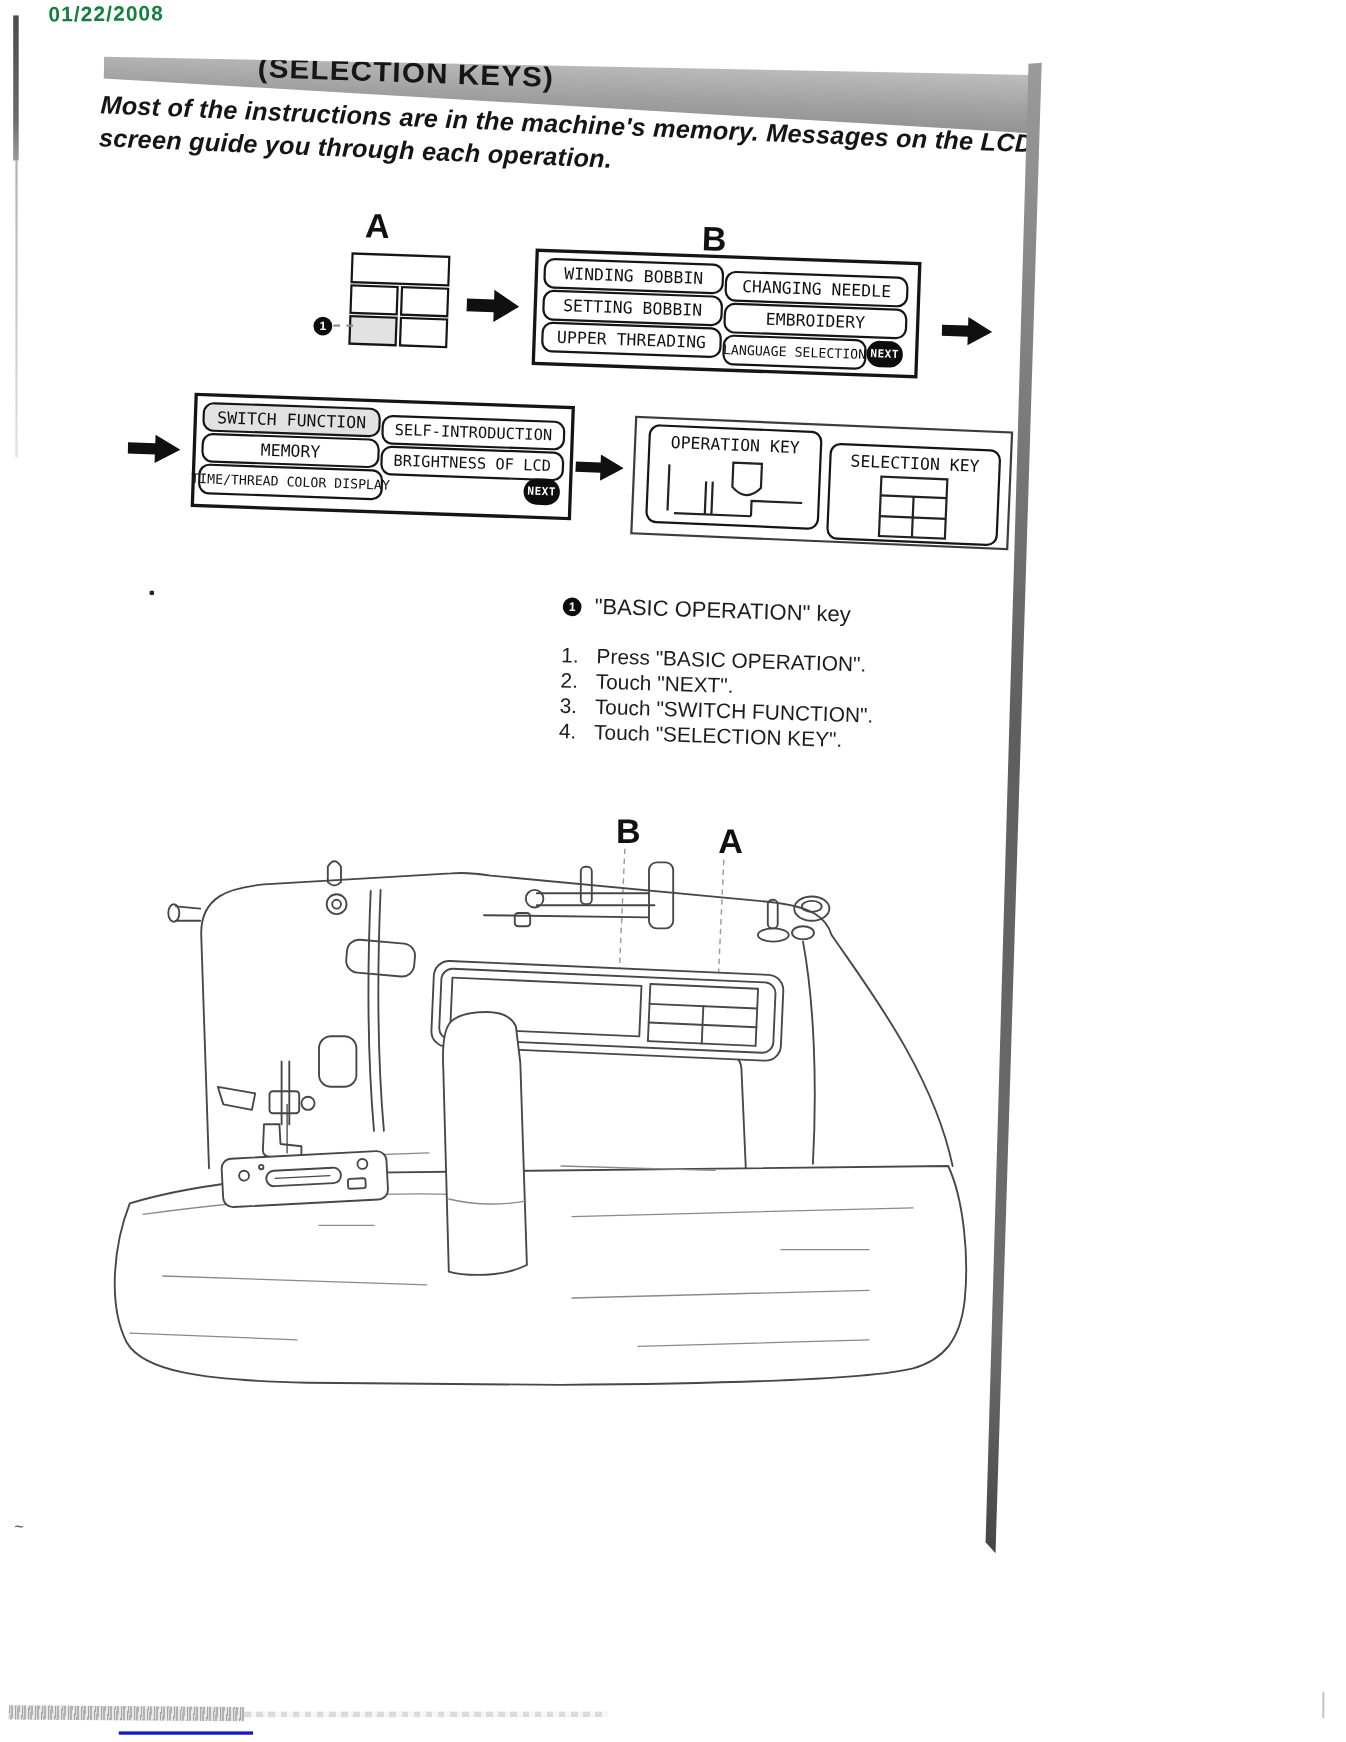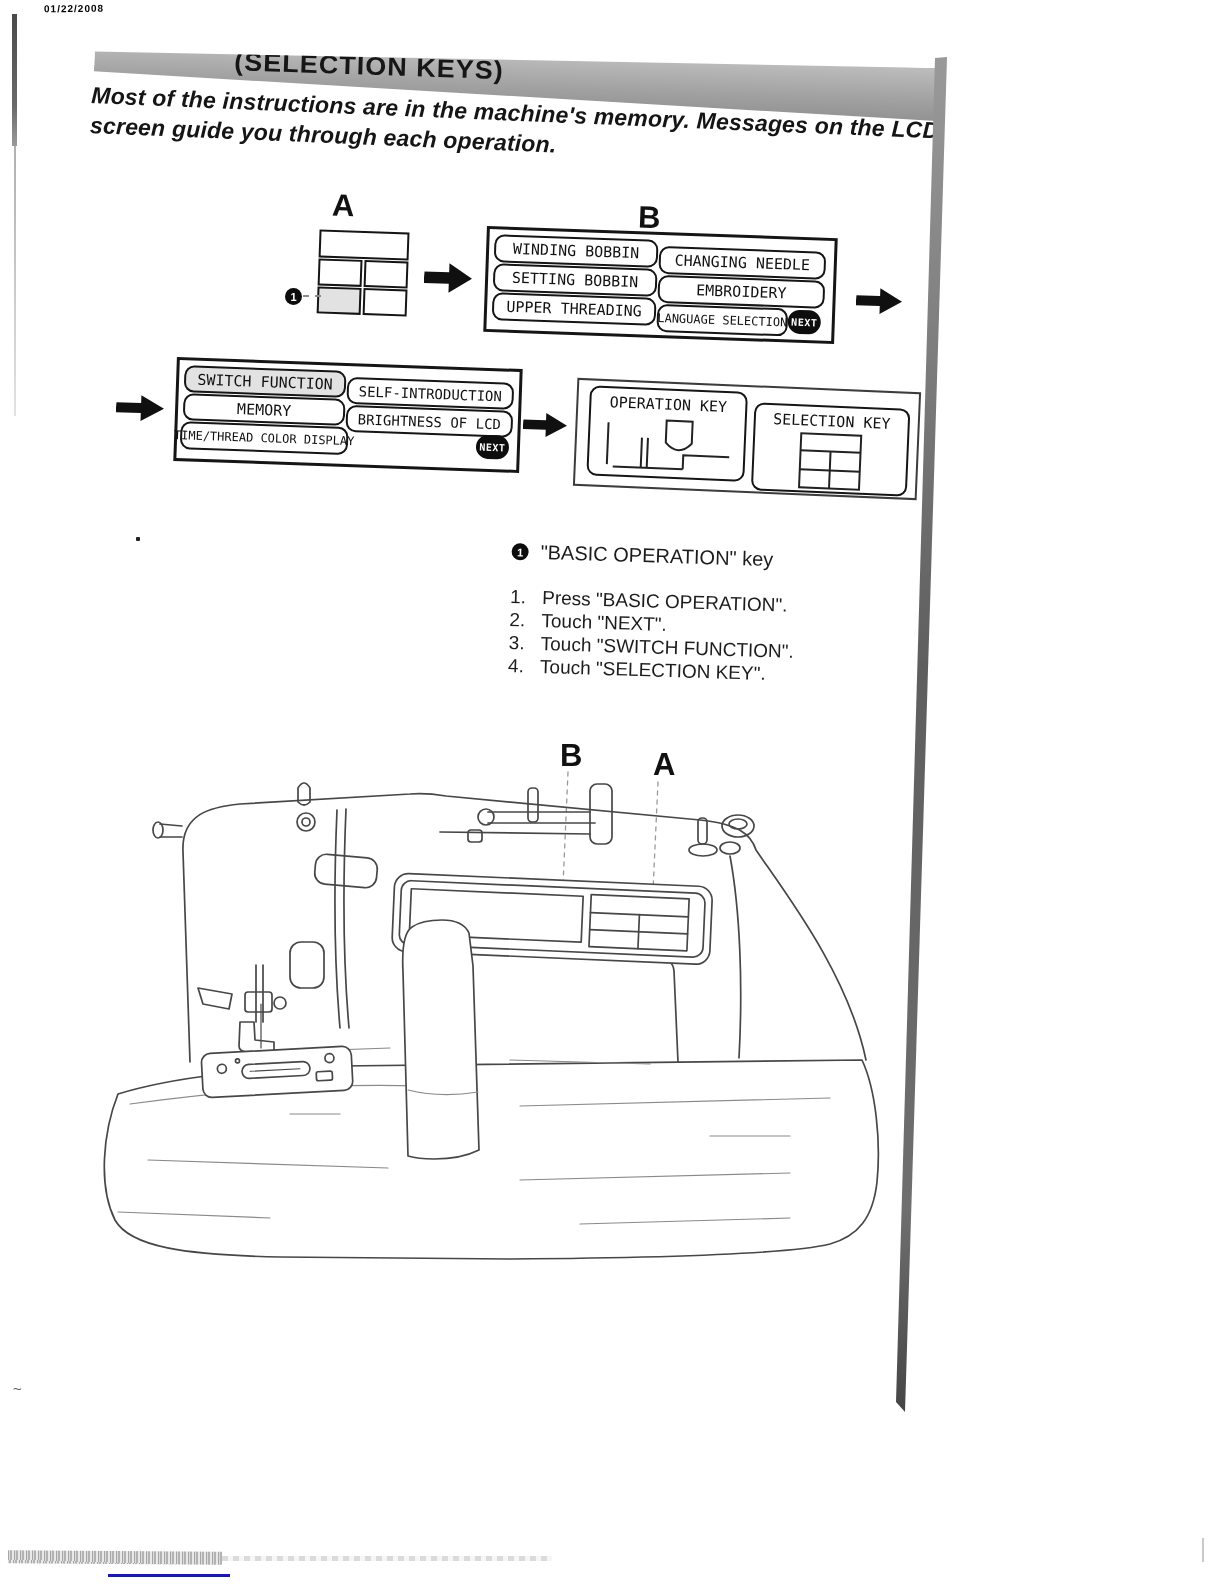--- a/index.html
+++ b/index.html
@@ -4,22 +4,22 @@
 <style>
   html,body{margin:0;padding:0;}
   .page{position:relative;width:1224px;height:1584px;background:#ffffff;overflow:hidden;
         font-family:"Liberation Sans",sans-serif;color:#1a1a1a;}
 
   
   .left-edge-mark{position:absolute;left:12px;top:14px;width:5px;height:132px;
     background:linear-gradient(180deg,#4a4a4a,#6a6a6a 70%,#9a9a9a);}
   .left-edge-faint{position:absolute;left:14px;top:146px;width:2px;height:270px;
     background:linear-gradient(180deg,#b0b0b0,#e2e2e2);}
-  .date-stamp{position:absolute;left:44px;top:3px;font-size:10px;font-weight:bold;
-    color:#000000;letter-spacing:1px;transform:rotate(-0.6deg);}
+  .date-stamp{position:absolute;left:44px;top:3px;font-size:19px;font-weight:bold;
+    color:#15803d;letter-spacing:1px;transform:rotate(-0.6deg);}
   .header-bar{position:absolute;left:94px;top:40px;width:852px;height:58px;
     transform:rotate(1.9deg);transform-origin:left center;
     clip-path:polygon(0 20%,100% 0%,100% 92%,0 54%);
     background:linear-gradient(180deg,#bdbdbd,#a2a2a2 55%,#8f8f8f);overflow:hidden;}
   .header-bar .title{position:absolute;left:140px;top:2px;font-size:27px;font-weight:bold;
     color:#161616;letter-spacing:1px;transform:scaleY(.95);white-space:nowrap;
     font-family:"Liberation Sans",sans-serif;}
   .noise-strip{position:absolute;left:8px;top:1551px;width:214px;height:13px;opacity:.8;
     background:repeating-linear-gradient(93deg,#8f8f8f 0 1px,#d4d4d4 1px 2px,#9f9f9f 2px 4px,#e3e3e3 4px 6px);
     transform:rotate(.4deg);}

